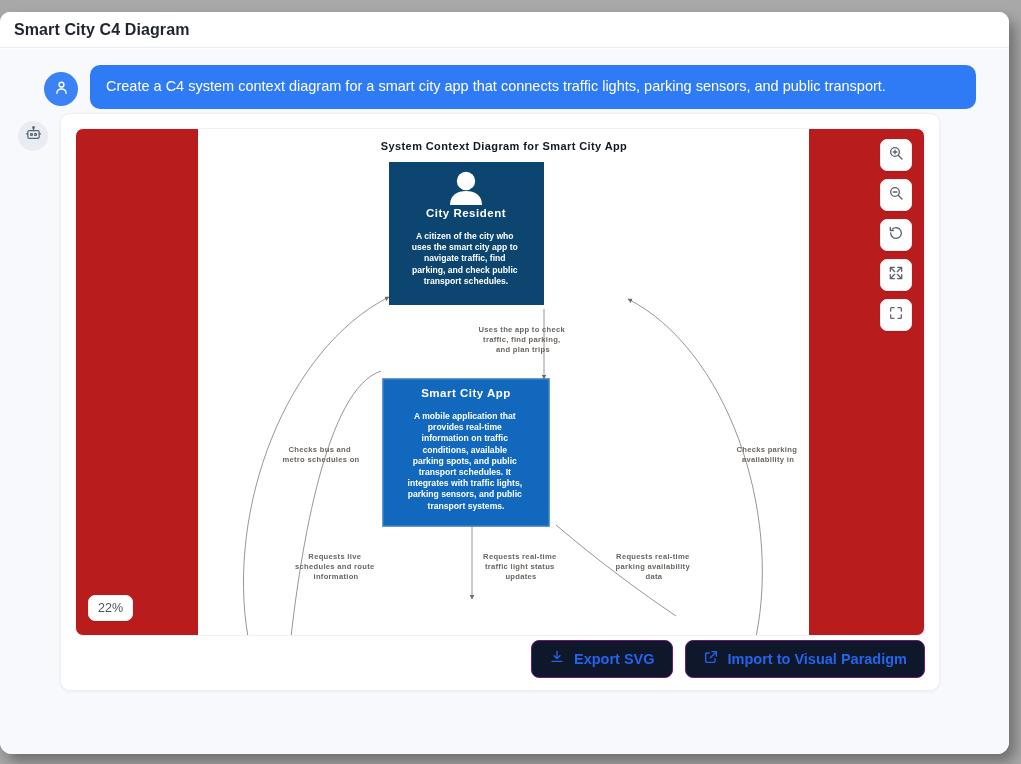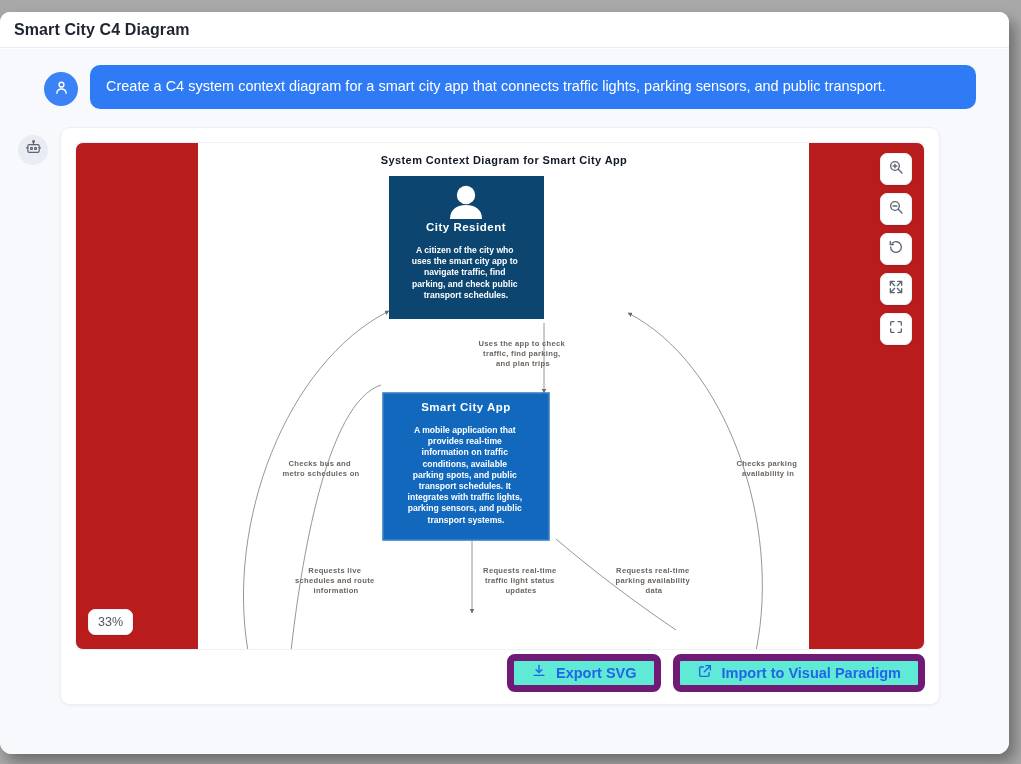--- a/index.html
+++ b/index.html
@@ -46,21 +46,21 @@
     top: 37px; left: 0; right: 0; bottom: 0;
     background: #f7f9fc;
     padding: 16px 18px 0 18px;
   }
 
   
   #user-row {
     display: flex;
     align-items: flex-start;
     gap: 12px;
-    margin-bottom: 18px;
+    margin-bottom: 4px;
     margin-left: 26px;
   }
   #user-avatar {
     width: 34px; height: 34px;
     flex: 0 0 34px;
     border-radius: 50%;
     background: #3b82f6;
     display: flex; align-items: center; justify-content: center;
     margin-top: 7px;
   }
@@ -169,22 +169,22 @@
     bottom: 12px;
     display: flex;
     gap: 12px;
   }
   .action-btn {
     display: flex;
     align-items: center;
     gap: 9px;
     height: 38px;
     padding: 0 17px;
-    background: #5eead4;
-    border: 7px solid #701a75;
+    background: #0f172a;
+    border: 1px solid #701a75;
     border-radius: 8px;
     color: #2563eb;
     font-size: 14.5px;
     font-weight: 700;
     cursor: pointer;
     font-family: "Liberation Sans", sans-serif;
   }
 
   
   .c4-title { font: 700 11px "Liberation Sans", sans-serif; fill: #111827; letter-spacing: .4px; }
@@ -367,21 +367,21 @@
                 <svg width="16" height="16" viewBox="0 0 24 24" fill="none" stroke="currentColor" stroke-width="2" stroke-linecap="round" stroke-linejoin="round">
                   <path d="M4 9V5.4A1.4 1.4 0 0 1 5.4 4H9"></path>
                   <path d="M15 4h3.6A1.4 1.4 0 0 1 20 5.4V9"></path>
                   <path d="M20 15v3.6a1.4 1.4 0 0 1-1.4 1.4H15"></path>
                   <path d="M9 20H5.4A1.4 1.4 0 0 1 4 18.6V15"></path>
                 </svg>
               </span>
             </div>
           </div>
 
-          <div id="zoom-badge">33%</div>
+          <div id="zoom-badge">22%</div>
         </div>
 
         <div id="action-bar">
           <button class="action-btn">
             <span>
               <svg width="16" height="16" viewBox="0 0 24 24" fill="none" stroke="currentColor" stroke-width="2.1" stroke-linecap="round" stroke-linejoin="round">
                 <path d="M12 3.5v10.5"></path>
                   <path d="M7.6 10 12 14.3 16.4 10"></path>
                 <path d="M4.5 18.5h15"></path>
               </svg>

